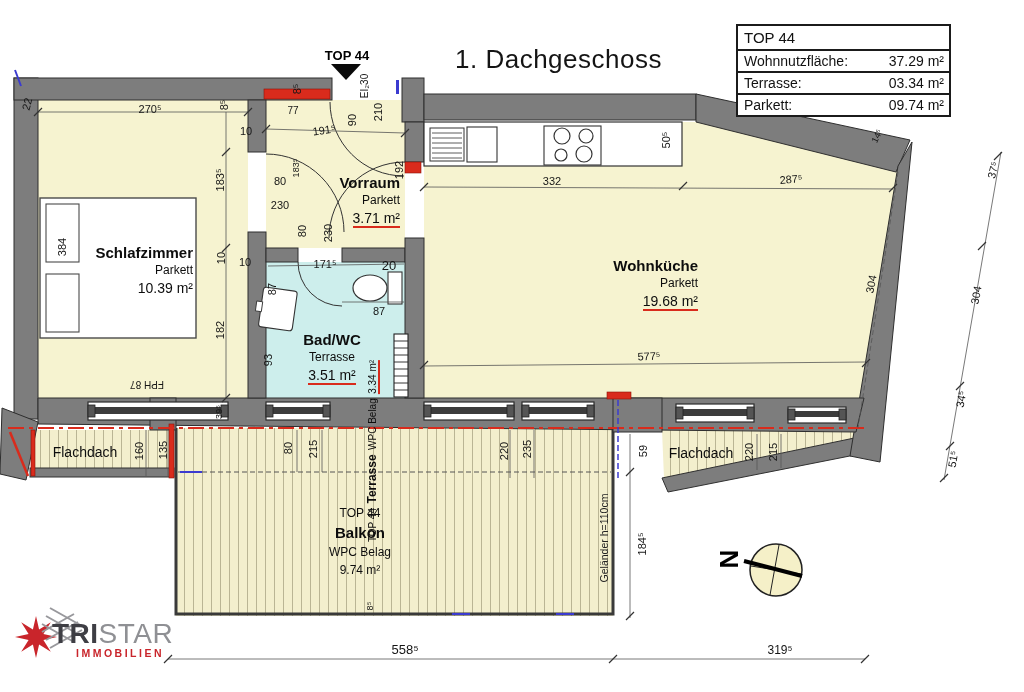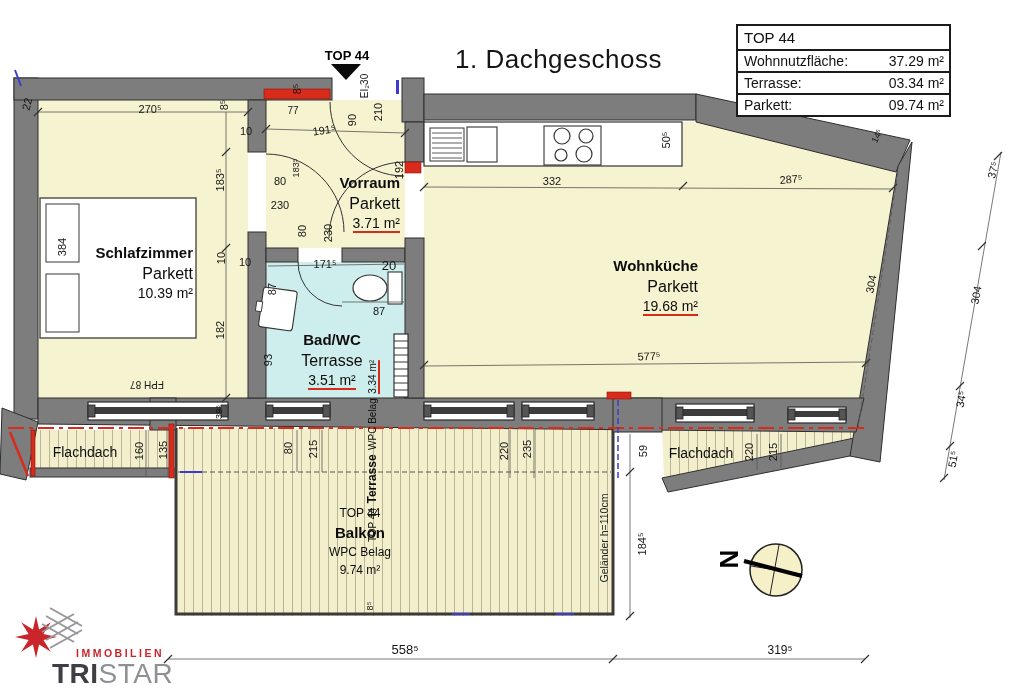--- a/index.html
+++ b/index.html
@@ -13,21 +13,21 @@
   .abs{position:absolute;}
   .page-title{font-size:26px;color:#141414;letter-spacing:0.5px;}
   .entr-label{font-size:13px;font-weight:bold;color:#000;}
   .entr-tri{width:0;height:0;border-left:15px solid transparent;border-right:15px solid transparent;border-top:16px solid #0a0a0a;}
   .info-table{width:211px;background:#fff;border:2px solid #1b1b1b;font-size:14px;color:#111;}
   .info-table .hdr{padding:3px 6px;border-bottom:2px solid #1b1b1b;font-size:15px;}
   .info-table .row{display:flex;justify-content:space-between;padding:2px 5px 2px 6px;}
   .info-table .row + .row{border-top:2px solid #1b1b1b;}
   .room-label{line-height:1.32;color:#0d0d0d;}
   .room-label .nm{font-weight:bold;font-size:15px;}
-  .room-label .fl{font-size:16px;}
+  .room-label .fl{font-size:12px;}
   .room-label .ar{font-size:14px;}
   .room-label.small .nm{font-size:13px;font-weight:bold;}
   .red-underline{border-bottom:2px solid var(--accentRed);padding-bottom:0px;}
   .ta-r{text-align:right;} .ta-c{text-align:center;}
   .rot90{transform:translate(-50%,-50%) rotate(-90deg);transform-origin:center;}
   .terr-block{line-height:1.25;text-align:center;color:#0d0d0d;white-space:nowrap;}
   .terr-block .u{font-size:10px;} .terr-block .nm{font-size:12px;font-weight:bold;}
   .terr-block .fl{font-size:10px;} .terr-block .ar{font-size:10px;}
   .railing{font-size:10.5px;color:#222;white-space:nowrap;}
   .north-n{font-size:26px;font-weight:bold;color:#000;}
@@ -265,21 +265,21 @@
     <div style="font-size:12px;" data-interactable="false">TOP 44</div>
     <div class="nm" data-interactable="false">Balkon</div>
     <div style="font-size:12px;" data-interactable="false">WPC Belag</div>
     <div style="font-size:12px;" data-interactable="false">9.74 m²</div>
   </div>
 
   <div class="abs railing rot90" style="left:604px;top:538px;" data-interactable="false">Geländer h=110cm</div>
 
   <div class="abs north-n rot90" style="left:729px;top:559px;" data-interactable="false">N</div>
 
-  <div class="abs logo-brand" style="left:52px;top:618px;margin-top:40px;" data-interactable="false">
+  <div class="abs logo-brand" style="left:52px;top:618px;" data-interactable="false">
     <span class="b1" data-interactable="false">TRI</span><span class="b2" data-interactable="false">STAR</span>
   </div>
   <div class="abs logo-tag" style="left:52px;top:647px;" data-interactable="false">IMMOBILIEN</div>
 
   <div class="abs" style="left:0;top:0;width:1024px;height:692px;pointer-events:none;" data-interactable="false">
       <span class="dim" data-interactable="false" style="left: 150px; top: 109px; font-size: 11px; transform: translate(-50%, -50%);">270⁵</span>
       <span class="dim" data-interactable="false" style="left: 27px; top: 104px; font-size: 11px; transform: translate(-50%, -50%) rotate(-75deg);">22</span>
       <span class="dim" data-interactable="false" style="left: 224px; top: 105px; font-size: 11px; transform: translate(-50%, -50%) rotate(-90deg);">8⁵</span>
       <span class="dim" data-interactable="false" style="left: 246px; top: 131px; font-size: 11px; transform: translate(-50%, -50%);">10</span>
       <span class="dim" data-interactable="false" style="left: 220px; top: 180px; font-size: 11px; transform: translate(-50%, -50%) rotate(-90deg);">183⁵</span>

